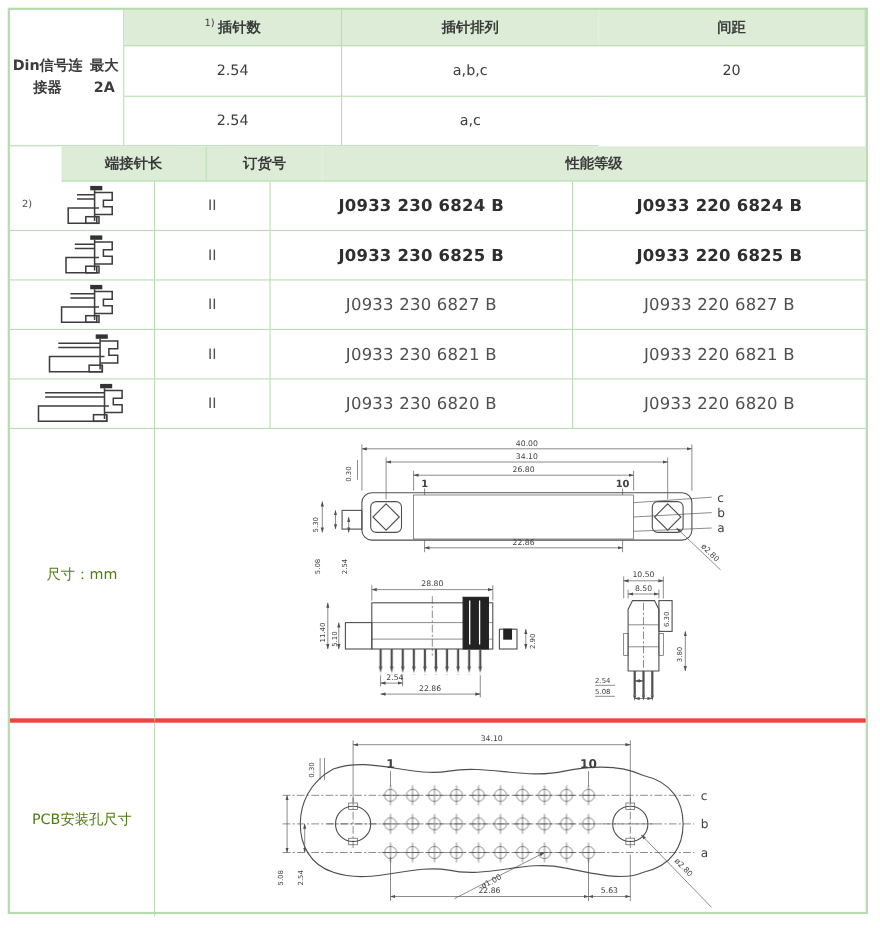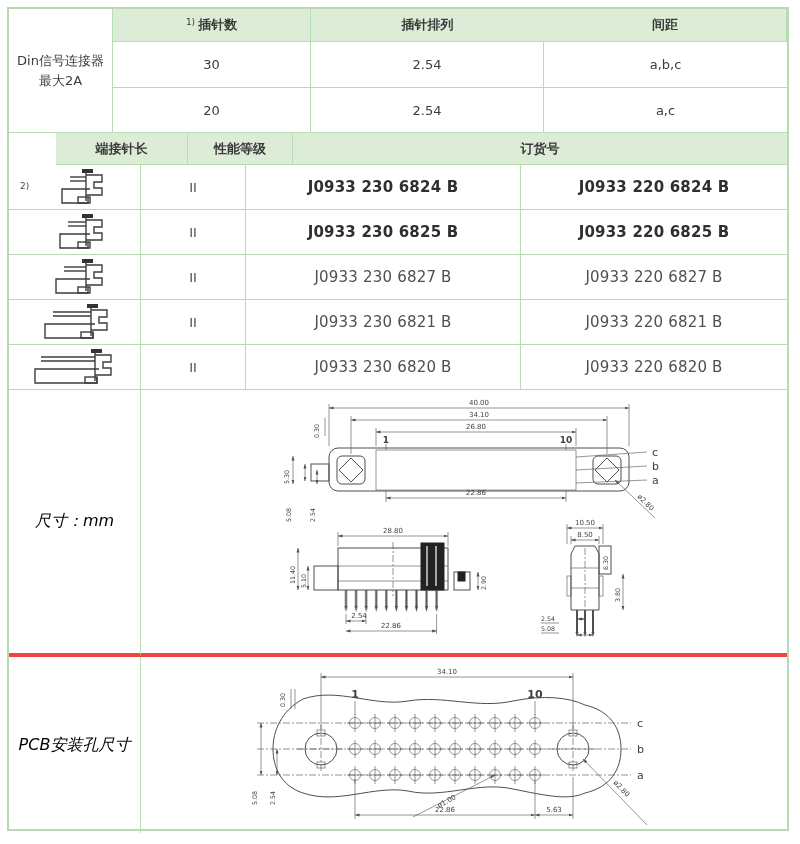--- a/index.html
+++ b/index.html
@@ -4,35 +4,35 @@
 <style>
   html,body{margin:0;padding:0;background:#fff;width:800px;height:844px;overflow:hidden;
     font-family:"DejaVu Sans","Liberation Sans",sans-serif;color:#3c3c3c;}
   .sheet{position:absolute;left:7px;top:7px;width:782px;height:824px;border:2px solid #b5dbae;box-sizing:border-box;background:#fff;}
   .cell{box-sizing:border-box;border-right:1px solid #b9ddb2;border-bottom:1px solid #b9ddb2;
     display:flex;align-items:center;justify-content:center;text-align:center;font-size:13px;}
   .cell:last-child,.lastcol{border-right:none;}
   .green{background:#dcecd7;font-weight:bold;color:#3a3a3a;}
   
   .spec-table{display:grid;grid-template-columns:104px 198px 233px 1fr;grid-template-rows:33px 46px 45px;}
-  .spec-product{grid-row:1/4;flex-direction:column;font-weight:normal;line-height:1.5;}
+  .spec-product{grid-row:1/4;flex-direction:row;font-weight:bold;line-height:1.5;}
   .fnote{font-size:9px;font-weight:normal;margin-right:3px;position:relative;top:-3px;}
   
   .order-head{display:grid;grid-template-columns:132px 105px 1fr;grid-template-rows:32px;padding-left:47px;}
   .order-row{display:grid;grid-template-columns:132px 105px 275px 1fr;grid-template-rows:45px;}
   .icon-cell{position:relative;}
   .fnote2{position:absolute;left:11px;top:16px;font-size:9px;color:#4a4a4a;}
   .ordno{font-size:15px;color:#4f4f4f;letter-spacing:.2px;}
   .order-row.em .ordno{font-weight:bold;color:#2f2f2f;}
   .grade{font-size:13px;color:#4f4f4f;}
   
   .draw-section{display:grid;grid-template-columns:132px 1fr;}
   .dim-sec{height:267px;}
   .pcb-sec{height:176px;}
-  .sec-label{font-size:16px;color:#000000;font-style:italic;}
+  .sec-label{font-size:13px;color:#4d7c0f;}
   .canvas{position:relative;border-bottom:1px solid #b9ddb2;}
   .dim-sec .cell,.dim-sec .canvas{border-bottom:4px solid #ef4444;}
   .pcb-sec .cell,.pcb-sec .canvas{border-bottom:none;}
   svg{position:absolute;}
   svg text{fill:#3f3f3f;font-family:"DejaVu Sans","Liberation Sans",sans-serif;}
   .dimtx{font-size:7px;}
   .dimtx-s{font-size:6.3px;}
   .rowtx{font-size:11px;}
   .pintx{font-size:9px;font-weight:bold;}
   .ln{stroke:#4f4f4f;stroke-width:1;fill:none;}
@@ -51,33 +51,32 @@
       <div>Din信号连接器</div>
       <div>最大2A</div>
     </div>
     <div class="cell green">
       <span class="fnote">1)</span>
       <span>插针数</span>
     </div>
     <div class="cell green lastcol">插针排列</div>
     <div class="cell green">间距</div>
 
-    <div class="cell">30</div>
     <div class="cell">2.54</div>
     <div class="cell lastcol">a,b,c</div>
 
     <div class="cell">20</div>
     <div class="cell">2.54</div>
     <div class="cell lastcol">a,c</div>
   </div>
 
   <div class="order-head">
     <div class="cell green">端接针长</div>
+    <div class="cell green lastcol">订货号</div>
     <div class="cell green">性能等级</div>
-    <div class="cell green lastcol">订货号</div>
   </div>
 
   <div class="order-row em">
     <div class="cell icon-cell">
       <span class="fnote2">2)</span>
       <svg class="ic" width="66" height="40" viewBox="0 0 66 40" style="position:static">
         <rect x="40" y="2" width="11" height="4" fill="#333" stroke="none"></rect>
           <line x1="44" y1="6" x2="44" y2="34"></line>
         <path d="M44,8 H60 V15 H52 V21 H60 V28 H44"></path>
           <line x1="28" y1="10" x2="44" y2="10"></line>

